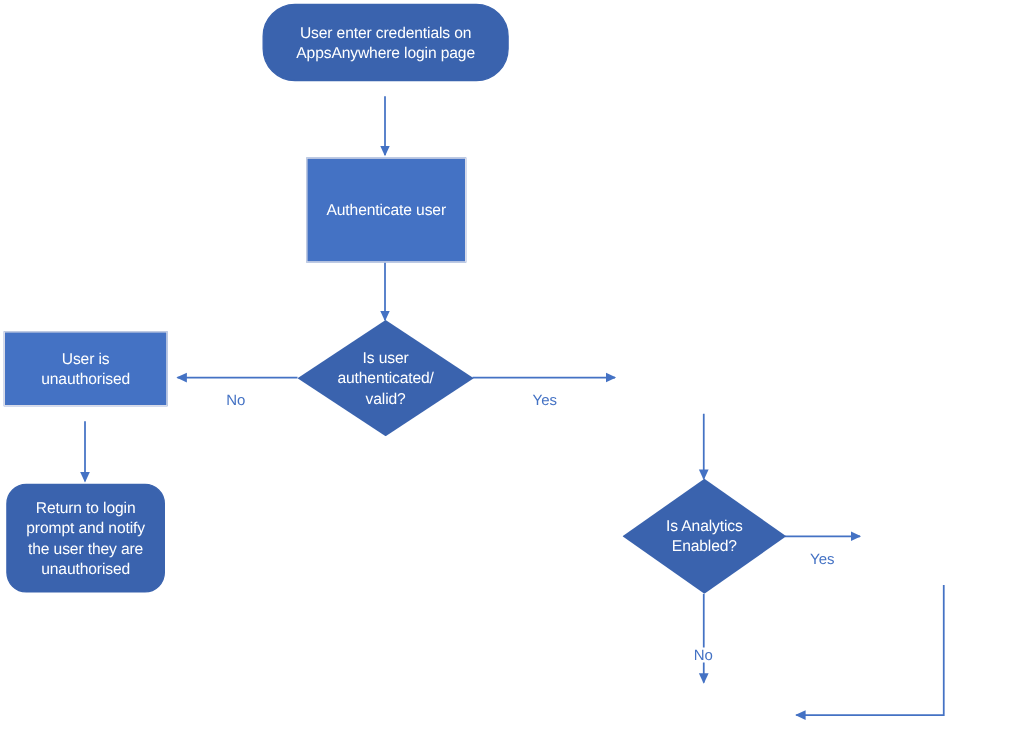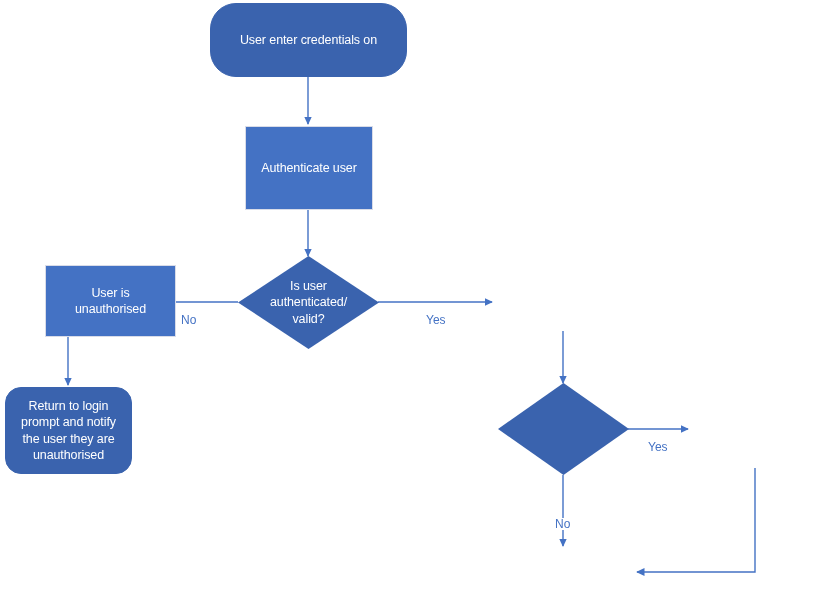--- a/index.html
+++ b/index.html
@@ -103,62 +103,67 @@
 
     <path d="M563,331 L563,383" stroke="#4472C4" stroke-width="1.4" fill="none" marker-end="url(#arrow)"></path>
 
     <path d="M628,429 L688,429" stroke="#4472C4" stroke-width="1.4" fill="none" marker-end="url(#arrow)"></path>
 
     <path d="M563,475 L563,546" stroke="#4472C4" stroke-width="1.4" fill="none" marker-end="url(#arrow)"></path>
 
     <path d="M755,468 L755,572 L637,572" stroke="#4472C4" stroke-width="1.4" fill="none" marker-end="url(#arrow)"></path>
   </svg>
 
-  <div class="node terminator" style="left:210px; top:3px; width:197px; height:74px; border-radius:26px;">
+  <div class="node terminator" style="left:210px; top:3px; width:197px; height:62px; border-radius:26px;">
     <span class="label">
       <span>User enter credentials on</span><br>
+      <span>AppsAnywhere login page</span>
     </span>
   </div>
 
   <div class="node process" style="left:245px; top:126px; width:128px; height:84px;">
     <span class="label">Authenticate user</span>
   </div>
 
   <div class="node decision" style="left:238px; top:256px; width:141px; height:93px;">
     <svg class="diamond-shape" viewBox="0 0 141 93" preserveAspectRatio="none" xmlns="http://www.w3.org/2000/svg">
       <polygon points="70.5,0 141,46.5 70.5,93 0,46.5" fill="#3A63AE"></polygon>
     </svg>
     <span class="label">
       <span>Is user</span><br>
       <span>authenticated/</span><br>
       <span>valid?</span>
     </span>
   </div>
 
-  <div class="node process" style="left:3px; top:265px; width:131px; height:72px;margin-left:42px;">
+  <div class="node process" style="left:3px; top:265px; width:131px; height:60px;">
     <span class="label">
       <span>User is</span><br>
       <span>unauthorised</span>
     </span>
   </div>
 
   <div class="node terminator" style="left:5px; top:387px; width:127px; height:87px; border-radius:16px;">
     <span class="label">
       <span>Return to login</span><br>
       <span>prompt and notify</span><br>
       <span>the user they are</span><br>
       <span>unauthorised</span>
     </span>
   </div>
 
 
   <div class="node decision" style="left:498px; top:383px; width:131px; height:92px;">
     <svg class="diamond-shape" viewBox="0 0 131 92" preserveAspectRatio="none" xmlns="http://www.w3.org/2000/svg">
       <polygon points="65.5,0 131,46 65.5,92 0,46" fill="#3A63AE"></polygon>
     </svg>
+    <span class="label">
+      <span>Is Analytics</span><br>
+      <span>Enabled?</span>
+    </span>
   </div>
 
 
 
   <span class="edge-label" style="left:179px; top:294px;">No</span>
 
   <span class="edge-label" style="left:424px; top:294px;">Yes</span>
 
   <span class="edge-label" style="left:646px; top:421px;">Yes</span>
 

